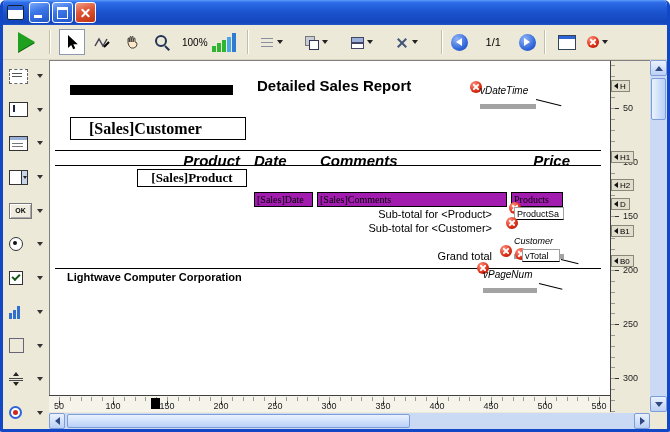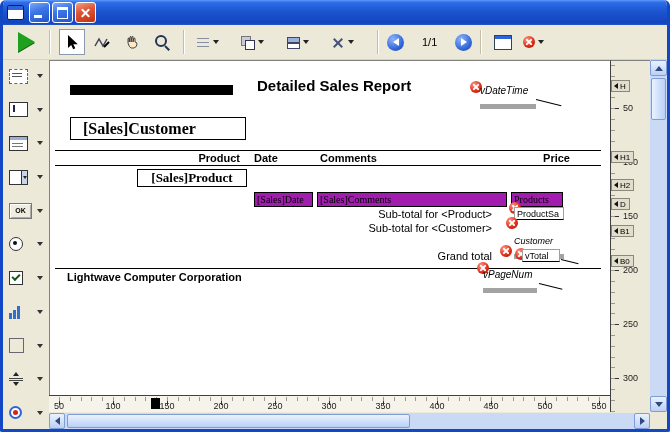--- a/index.html
+++ b/index.html
@@ -103,21 +103,21 @@
   .ic-plugin{width:13px;height:13px;border-radius:50%;border:2px solid #2E64D8;background:#fff;box-sizing:border-box;}
   .ic-plugin::after{content:"";position:absolute;left:2px;top:2px;width:5px;height:5px;border-radius:50%;background:#D02818;}
 
   
   .canvas{grid-row:1;grid-column:2;background:#fff;border-left:1px solid #808080;border-top:1px solid #808080;position:relative;overflow:hidden;}
   .obj{position:absolute;}
   .blackbar{background:#000;}
   .hline{height:1px;background:#000;}
   .fieldbox{border:1px solid #000;background:#fff;font-family:"Liberation Serif",serif;font-weight:bold;display:flex;align-items:center;box-sizing:border-box;}
   .smallfield{border:1px solid #000;background:#a21caf;font-family:"Liberation Serif",serif;font-size:10px;display:flex;align-items:center;padding:0 2px;box-sizing:border-box;}
-  .col-label{font-weight:bold;font-size:11px;}
+  .col-label{font-style:italic;font-weight:bold;font-size:15px;}
   .sub-label{font-size:11px;text-align:right;}
   .varbox{font-size:9px;border:1px solid #A0A0A0;border-bottom:1px solid #000;background:#fff;display:flex;align-items:center;padding:0 2px;box-sizing:border-box;}
   .uline{border-bottom:5px solid #a3a3a3;font-size:10px;padding-bottom:8px;font-style:italic;}
   .diag{position:absolute;height:1px;background:#000;transform-origin:left center;transform:rotate(14deg);}
 
   
   .mstrip{grid-row:1/3;grid-column:3;position:relative;border-left:1px solid #404040;border-top:1px solid #808080;background-color:#ECE9D8;
     background-image:repeating-linear-gradient(180deg,#999 0 1px,transparent 1px 10.8px),repeating-linear-gradient(180deg,#333 0 1px,transparent 1px 54px);
     background-size:4px 100%,8px 100%;background-position:0 4px,0 47px;background-repeat:no-repeat;}
   .vnum{position:absolute;left:12px;transform:translateY(-50%);font-size:9px;color:#222;}
@@ -177,20 +177,30 @@
         </svg>
     </button>
     <button class="tb-btn">
       <svg width="16" height="16">
           <path d="M4,9 L4,5 Q4,4 5,4 L5.2,8 L6,3 Q6.2,2.2 7,2.5 L7,8 L8,3 Q8.3,2.2 9,2.5 L9,8 L10,4 Q11,3.8 11,5 L11,8 Q13,8 13,10 Q13,13 10,14 L7,14 Q5,13 4,9 Z" fill="#FFE8C8" stroke="#333" stroke-width="0.9"></path>
         </svg>
     </button>
     <button class="tb-btn">
       <span class="ic ic-mag"></span>
     </button>
+    <span class="zoom-ctl">
+      <span class="zoom-label">100%</span>
+      <span class="zoom-bars">
+        <span class="zbar z1"></span>
+          <span class="zbar z2"></span>
+          <span class="zbar z3"></span>
+          <span class="zbar z4"></span>
+          <span class="zbar z5"></span>
+      </span>
+    </span>
     <span class="sep"></span>
     <button class="tb-drop">
       <span class="ic ic-lines"></span>
       <span class="caret"></span>
     </button>
     <button class="tb-drop">
       <span class="ic ic-overlap"></span>
       <span class="caret"></span>
     </button>
     <button class="tb-drop">
@@ -274,21 +284,21 @@
         </button>
     </div>
 
     <div class="canvas">
       <div class="obj blackbar" style="left:20px;top:24px;width:163px;height:10px;"></div>
       <div class="obj" style="left:207px;top:16px;font-size:15px;font-weight:bold;">Detailed Sales Report</div>
       <span class="sphere pos-abs" style="left:420px;top:20px;"></span>
       <div class="obj uline" style="left:430px;top:24px;width:56px;">vDateTime</div>
       <div class="obj diag" style="left:486px;top:38px;width:26px;"></div>
 
-      <div class="obj fieldbox" style="left:20px;top:56px;width:176px;height:23px;font-size:16px;padding-left:12px;">[Sales]Customer</div>
+      <div class="obj fieldbox" style="left:20px;top:56px;width:176px;height:23px;font-size:16px;padding-left:18px;">[Sales]Customer</div>
 
       <div class="obj hline" style="left:5px;top:89px;width:546px;"></div>
       <div class="obj col-label" style="left:95px;top:91px;width:95px;text-align:right;">Product</div>
       <div class="obj col-label" style="left:204px;top:91px;">Date</div>
       <div class="obj col-label" style="left:270px;top:91px;">Comments</div>
       <div class="obj col-label" style="left:480px;top:91px;width:40px;text-align:right;">Price</div>
       <div class="obj hline" style="left:5px;top:104px;width:546px;"></div>
 
       <div class="obj fieldbox" style="left:87px;top:108px;width:110px;height:18px;font-size:13px;justify-content:center;">[Sales]Product</div>
 

